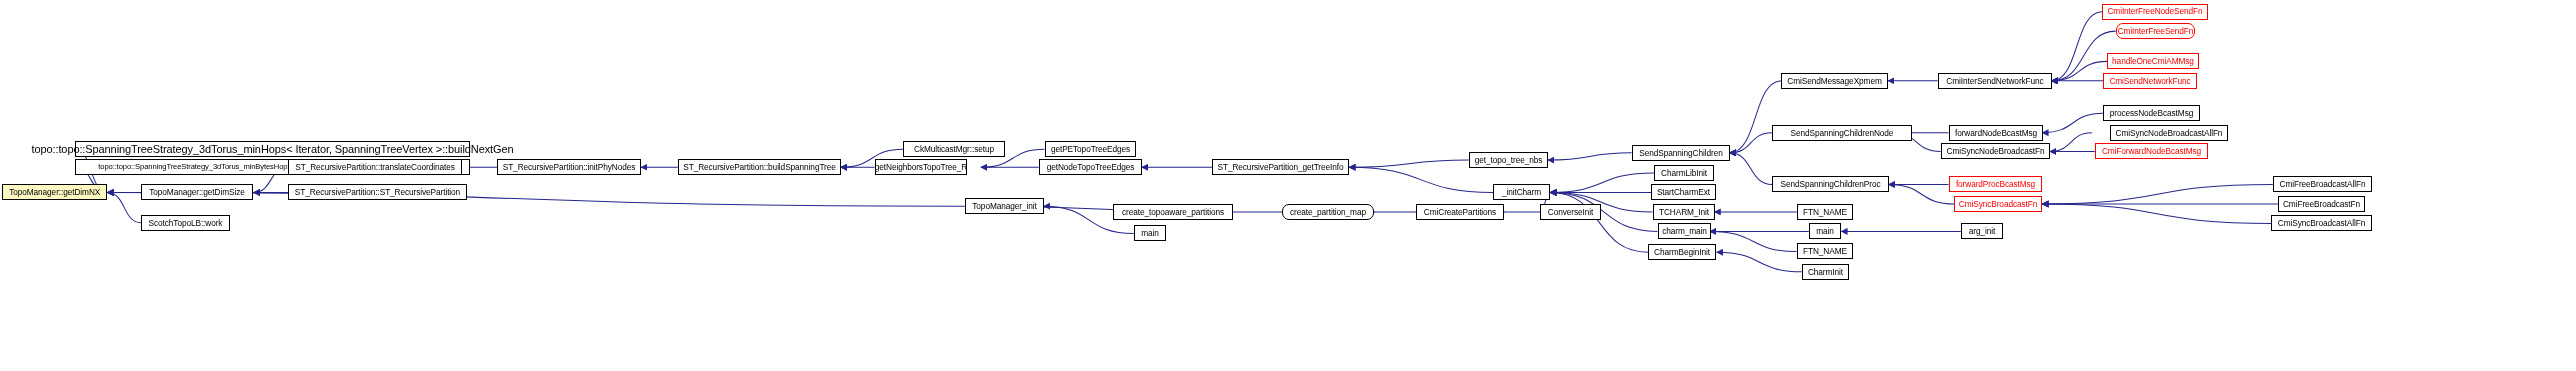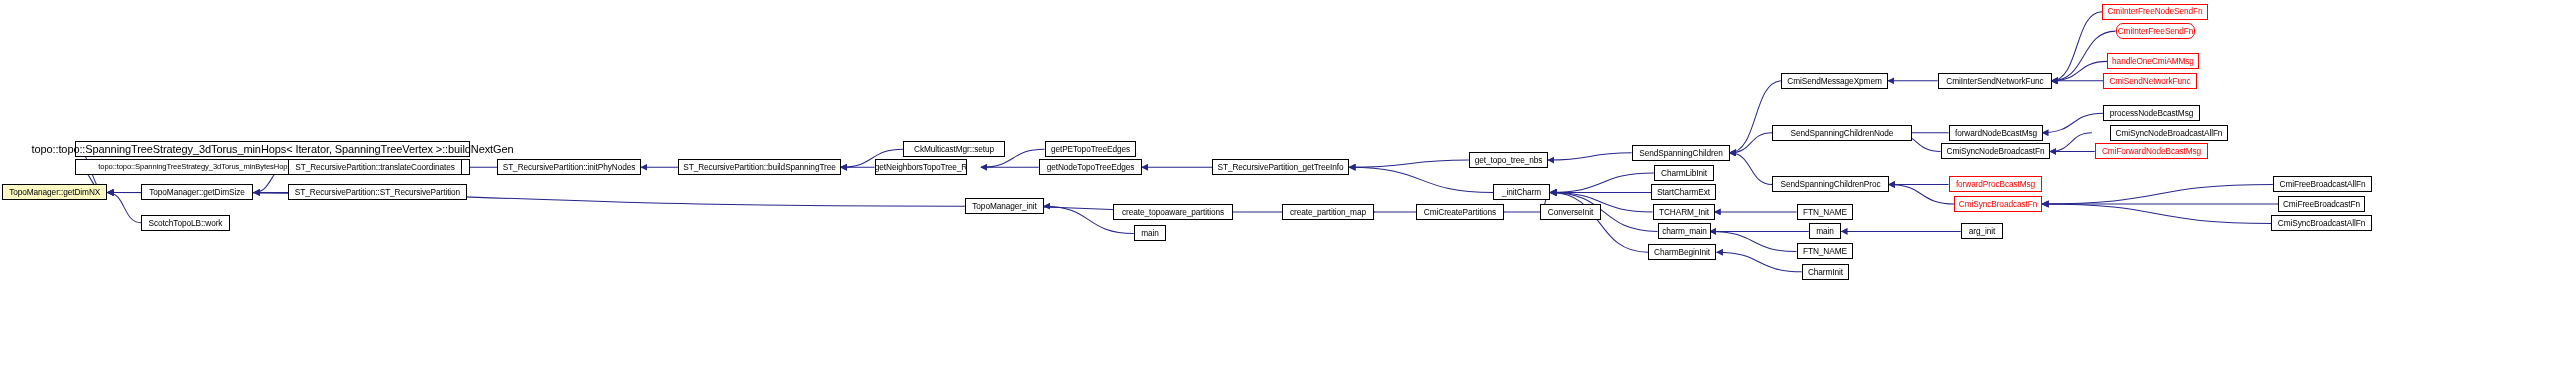--- a/index.html
+++ b/index.html
@@ -181,21 +181,21 @@
       </div>
       <div class="node" style="left: 1648px; top: 244px; width: 68px;">
         <span>CharmBeginInit</span>
       </div>
       <div class="node" style="left: 1540px; top: 204px; width: 61px;">
         <span>ConverseInit</span>
       </div>
       <div class="node" style="left: 1416px; top: 204px; width: 88px;">
         <span>CmiCreatePartitions</span>
       </div>
-      <div class="node" style="left: 1282px; top: 204px; width: 92px;">
+      <div class="node" style="left: 1282px; top: 204px; width: 92px; border-radius: 7px;">
         <span>create_partition_map</span>
       </div>
       <div class="node" style="left: 1113px; top: 204px; width: 120px;">
         <span>create_topoaware_partitions</span>
       </div>
       <div class="node" style="left: 965px; top: 198px; width: 79px;">
         <span>TopoManager_init</span>
       </div>
       <div class="node" style="left: 1134px; top: 225px; width: 32px;">
         <span>main</span>

